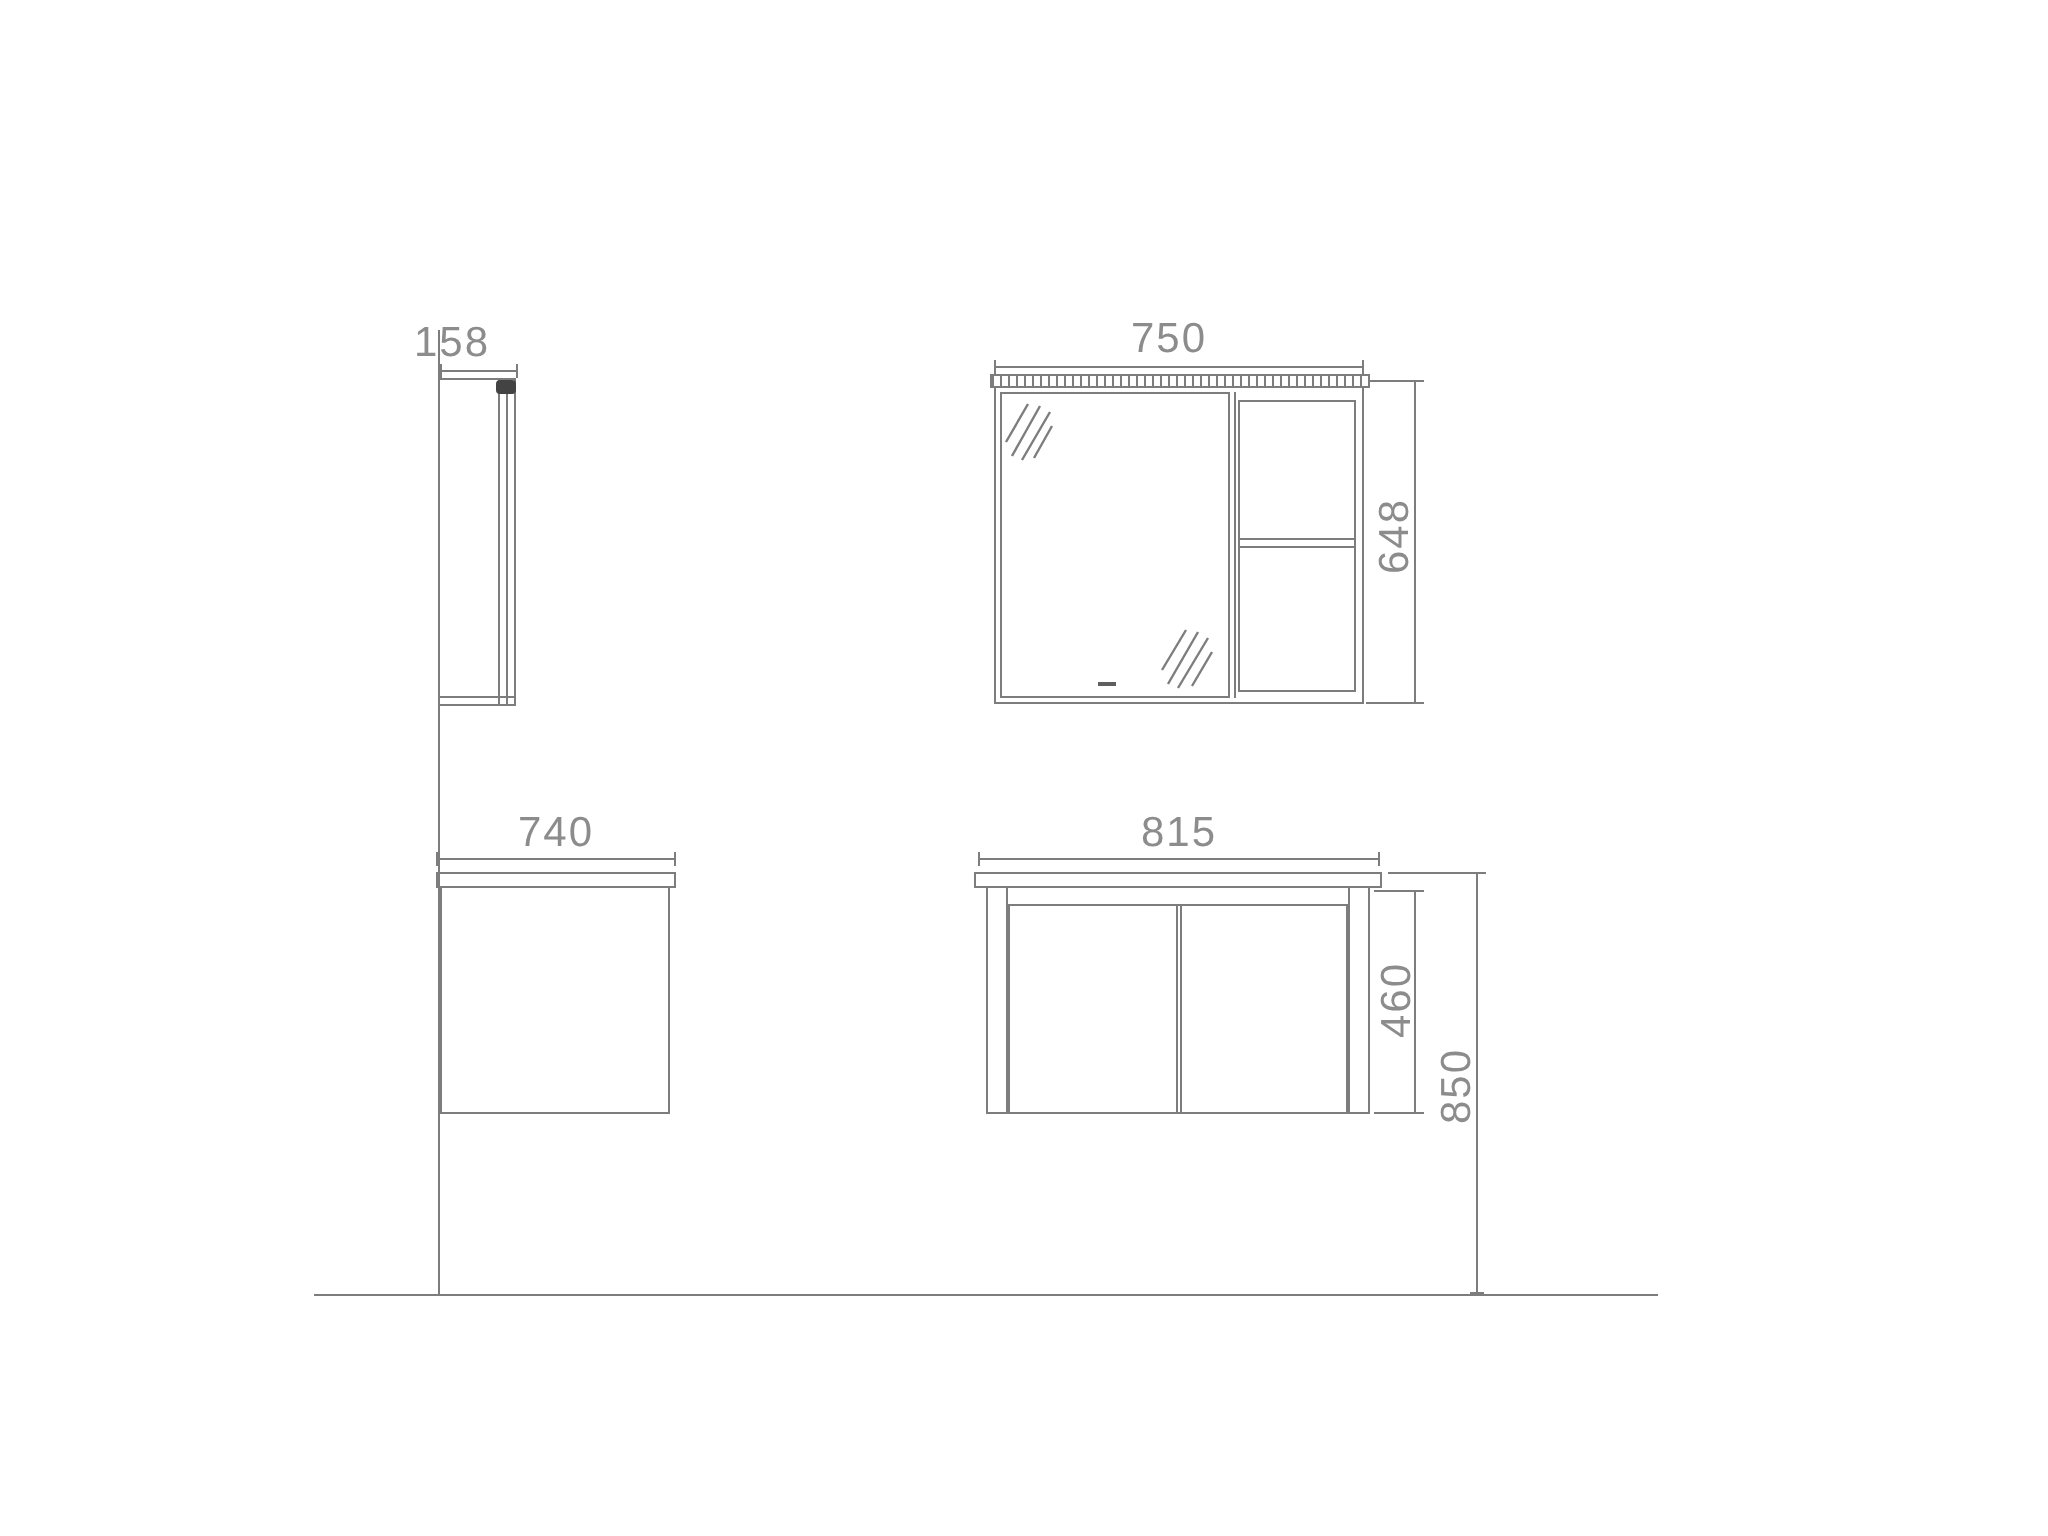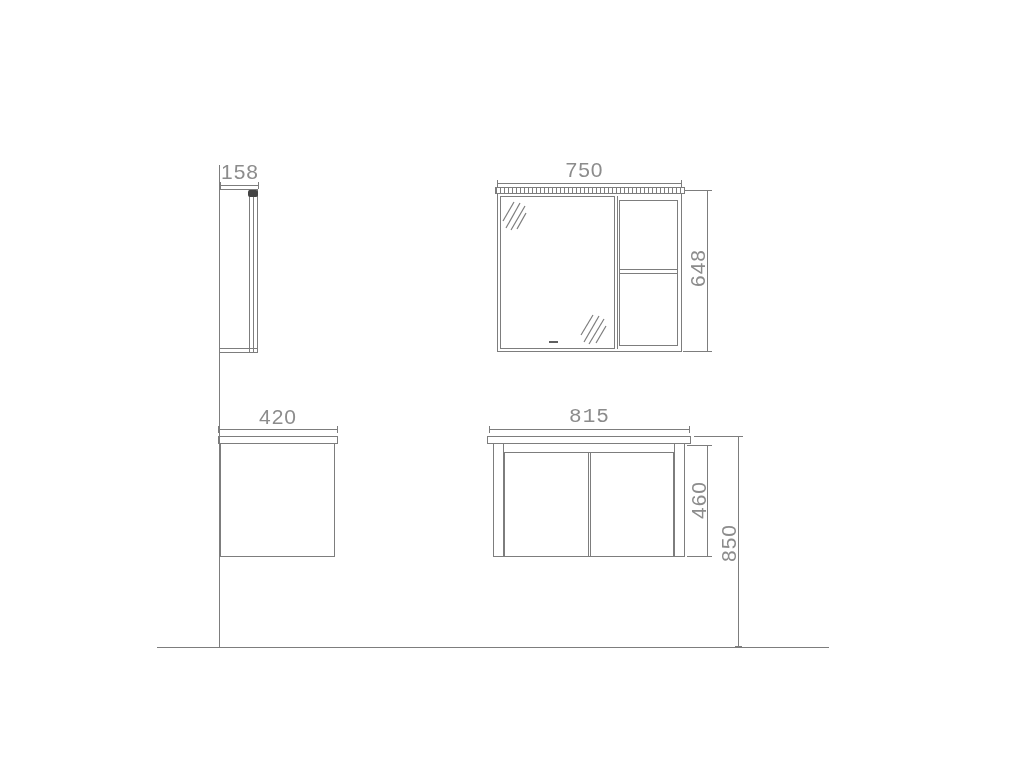--- a/index.html
+++ b/index.html
@@ -39,21 +39,21 @@
   <div>
     <div class="box" style="left:219px;top:189px;width:39px;height:164px;"></div>
     <div class="line v" style="left:249px;top:189px;height:163px;"></div>
     <div class="line v" style="left:253px;top:189px;height:163px;"></div>
     <div class="line h" style="left:219px;top:348px;width:39px;"></div>
     <div class="fixture" style="left:248px;top:190px;width:10px;height:7px;"></div>
     <div>
       <div class="line h" style="left:220px;top:185px;width:39px;"></div>
       <div class="line v" style="left:220px;top:182px;height:7px;"></div>
       <div class="line v" style="left:258px;top:182px;height:7px;"></div>
-      <div class="dim-label" style="left:218px;top:161px;width:44px;">158</div>
+      <div class="dim-label" style="left:204px;top:161px;width:44px;">158</div>
     </div>
   </div>
 
   <div>
     <div class="lightstrip" style="left:495px;top:187px;width:190px;height:7px;"></div>
     <div class="box" style="left:497px;top:193px;width:185px;height:159px;"></div>
     <div class="box" style="left:500px;top:196px;width:115px;height:153px;"></div>
     <div class="line v" style="left:617px;top:196px;height:153px;"></div>
     <div class="box" style="left:619px;top:200px;width:59px;height:146px;"></div>
     <div class="line h" style="left:619px;top:269px;width:59px;"></div>
@@ -90,37 +90,37 @@
     </div>
   </div>
 
   <div>
     <div class="box" style="left:218px;top:436px;width:120px;height:8px;"></div>
     <div class="box" style="left:220px;top:443px;width:115px;height:114px;"></div>
     <div>
       <div class="line h" style="left:218px;top:429px;width:120px;"></div>
       <div class="line v" style="left:218px;top:426px;height:7px;"></div>
       <div class="line v" style="left:337px;top:426px;height:7px;"></div>
-      <div class="dim-label" style="left:218px;top:406px;width:120px;">420</div>
+      <div class="dim-label" style="left:218px;top:406px;width:120px;">740</div>
     </div>
   </div>
 
   <div>
     <div class="box" style="left:487px;top:436px;width:204px;height:8px;"></div>
     <div class="box" style="left:493px;top:443px;width:11px;height:114px;"></div>
     <div class="box" style="left:674px;top:443px;width:11px;height:114px;"></div>
     <div class="box" style="left:504px;top:452px;width:170px;height:105px;"></div>
     <div class="line v" style="left:588px;top:452px;height:105px;"></div>
     <div class="line v" style="left:590px;top:452px;height:105px;"></div>
 
     <div>
       <div class="line h" style="left:489px;top:429px;width:201px;"></div>
       <div class="line v" style="left:489px;top:426px;height:7px;"></div>
       <div class="line v" style="left:689px;top:426px;height:7px;"></div>
-      <div class="dim-label" style="left:489px;top:406px;width:201px;font-family:Liberation Mono, monospace;">815</div>
+      <div class="dim-label" style="left:489px;top:406px;width:201px;">815</div>
     </div>
 
     <div>
       <div class="line h" style="left:687px;top:445px;width:25px;"></div>
       <div class="line h" style="left:687px;top:556px;width:25px;"></div>
       <div class="line v" style="left:707px;top:445px;height:112px;"></div>
       <div class="line h" style="left:704px;top:445px;width:7px;"></div>
       <div class="line h" style="left:704px;top:556px;width:7px;"></div>
       <div class="dim-label rot" style="left:699px;top:500px;">460</div>
     </div>

